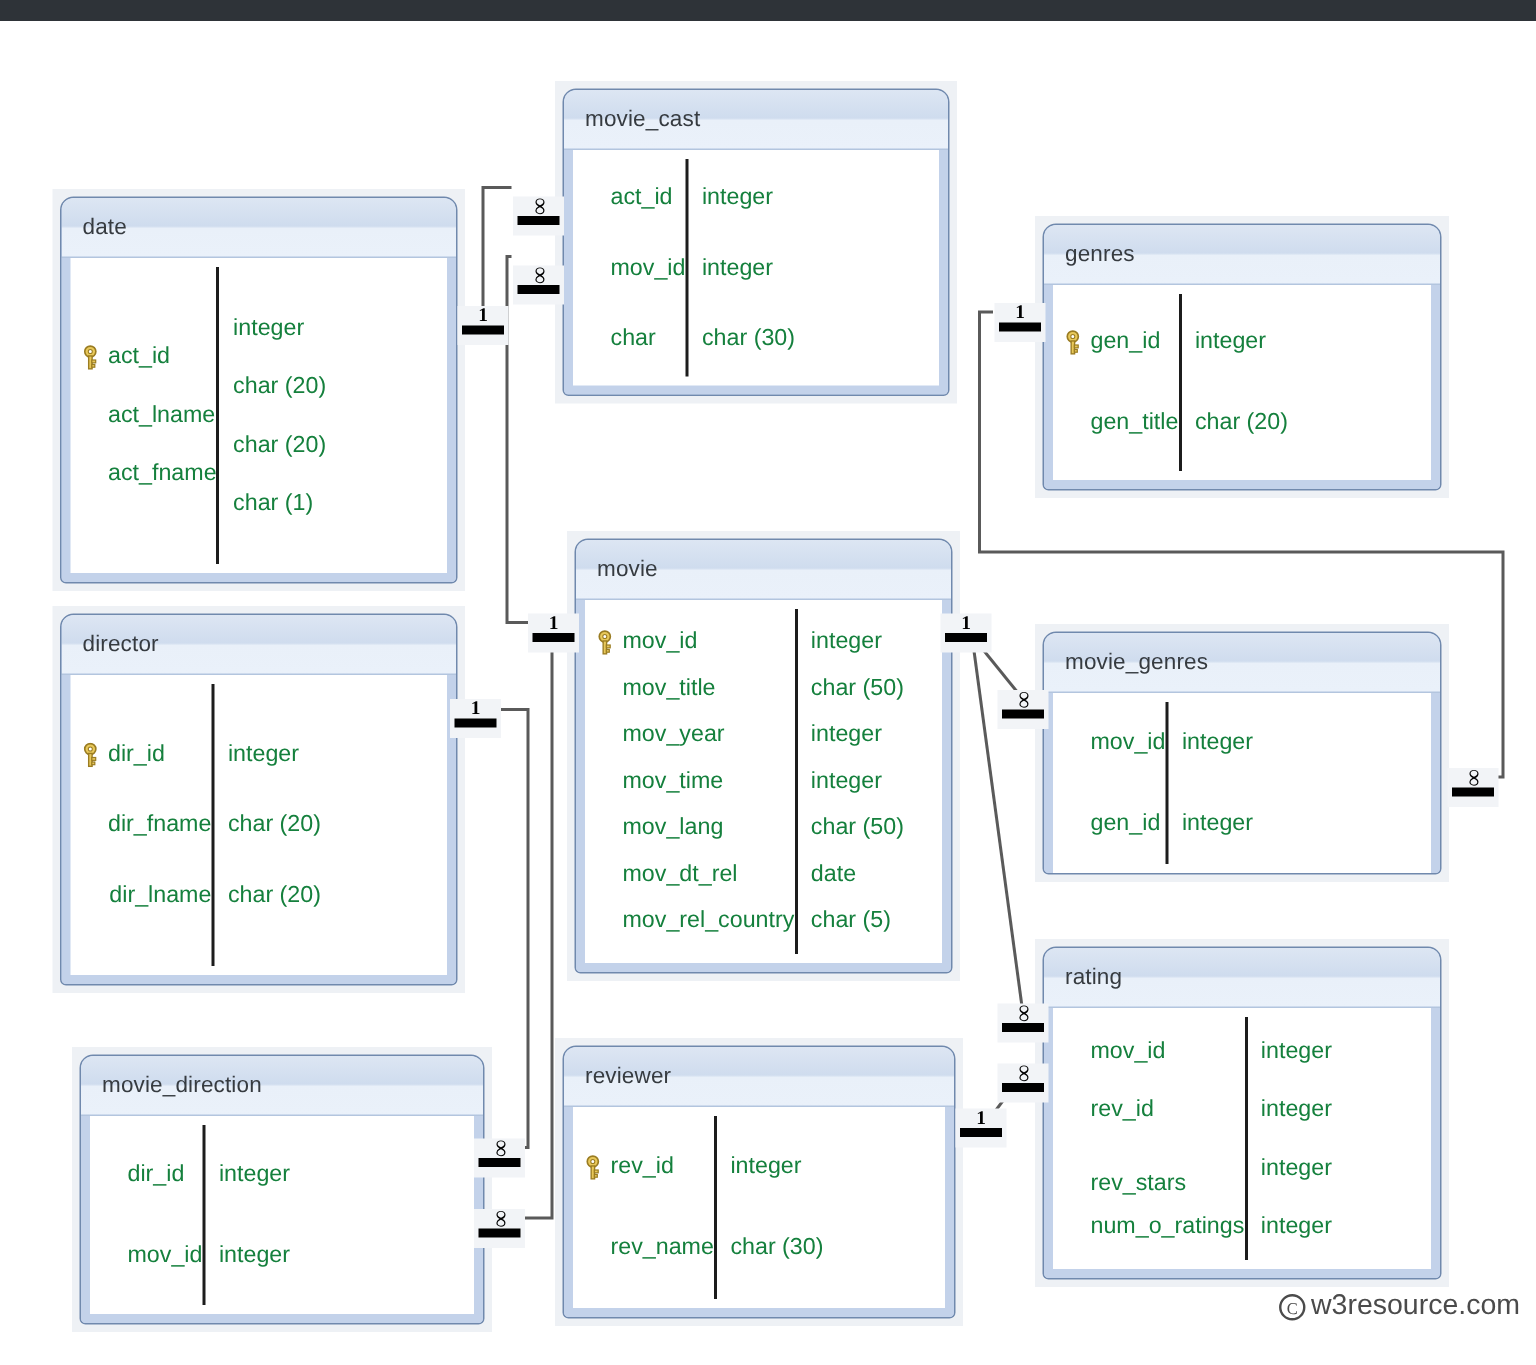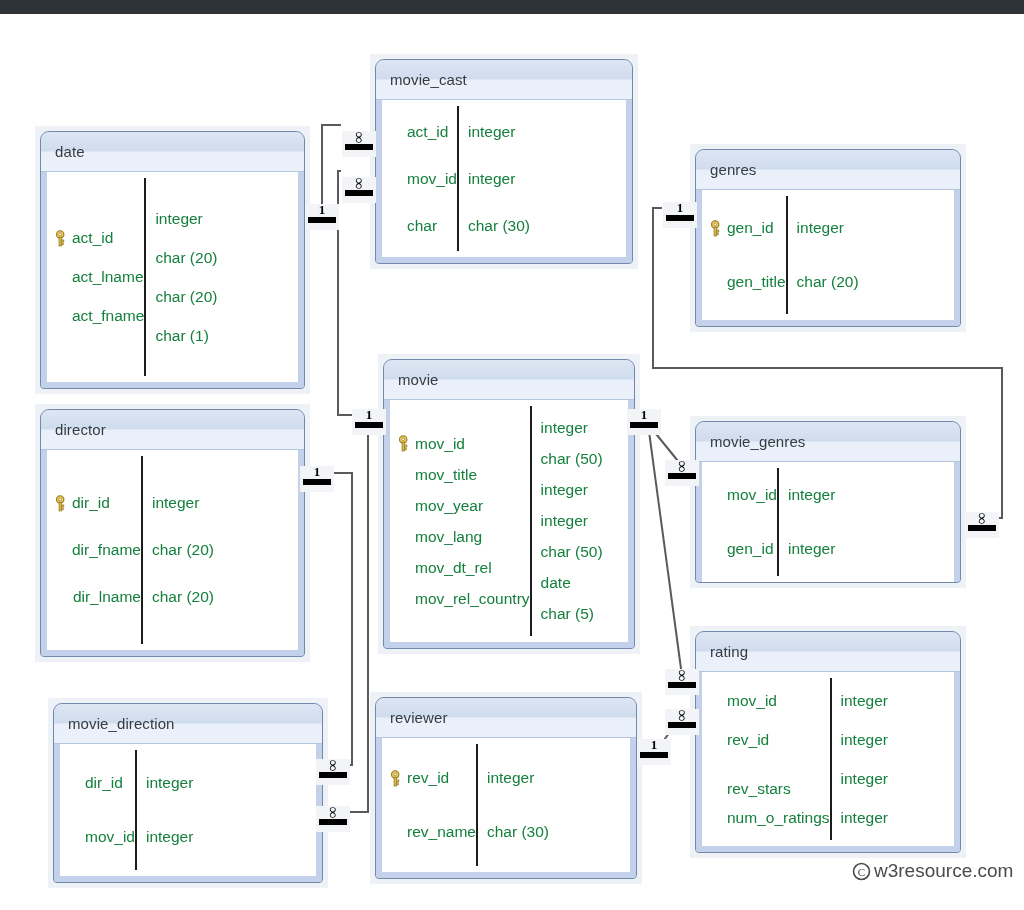--- a/index.html
+++ b/index.html
@@ -369,20 +369,24 @@
                   <div class="field-row" style="height: 31px;">
                     <span class="field-key"></span>
                     <span class="field-name">mov_title</span>
                   </div>
                   <div class="field-row" style="height: 31px;">
                     <span class="field-key"></span>
                     <span class="field-name">mov_year</span>
                   </div>
                   <div class="field-row" style="height: 31px;">
                     <span class="field-key"></span>
+                    <span class="field-name">mov_time</span>
+                  </div>
+                  <div class="field-row" style="height: 31px;">
+                    <span class="field-key"></span>
                     <span class="field-name">mov_lang</span>
                   </div>
                   <div class="field-row" style="height: 31px;">
                     <span class="field-key"></span>
                     <span class="field-name">mov_dt_rel</span>
                   </div>
                   <div class="field-row" style="height: 31px;">
                     <span class="field-key"></span>
                     <span class="field-name">mov_rel_country</span>
                   </div>

